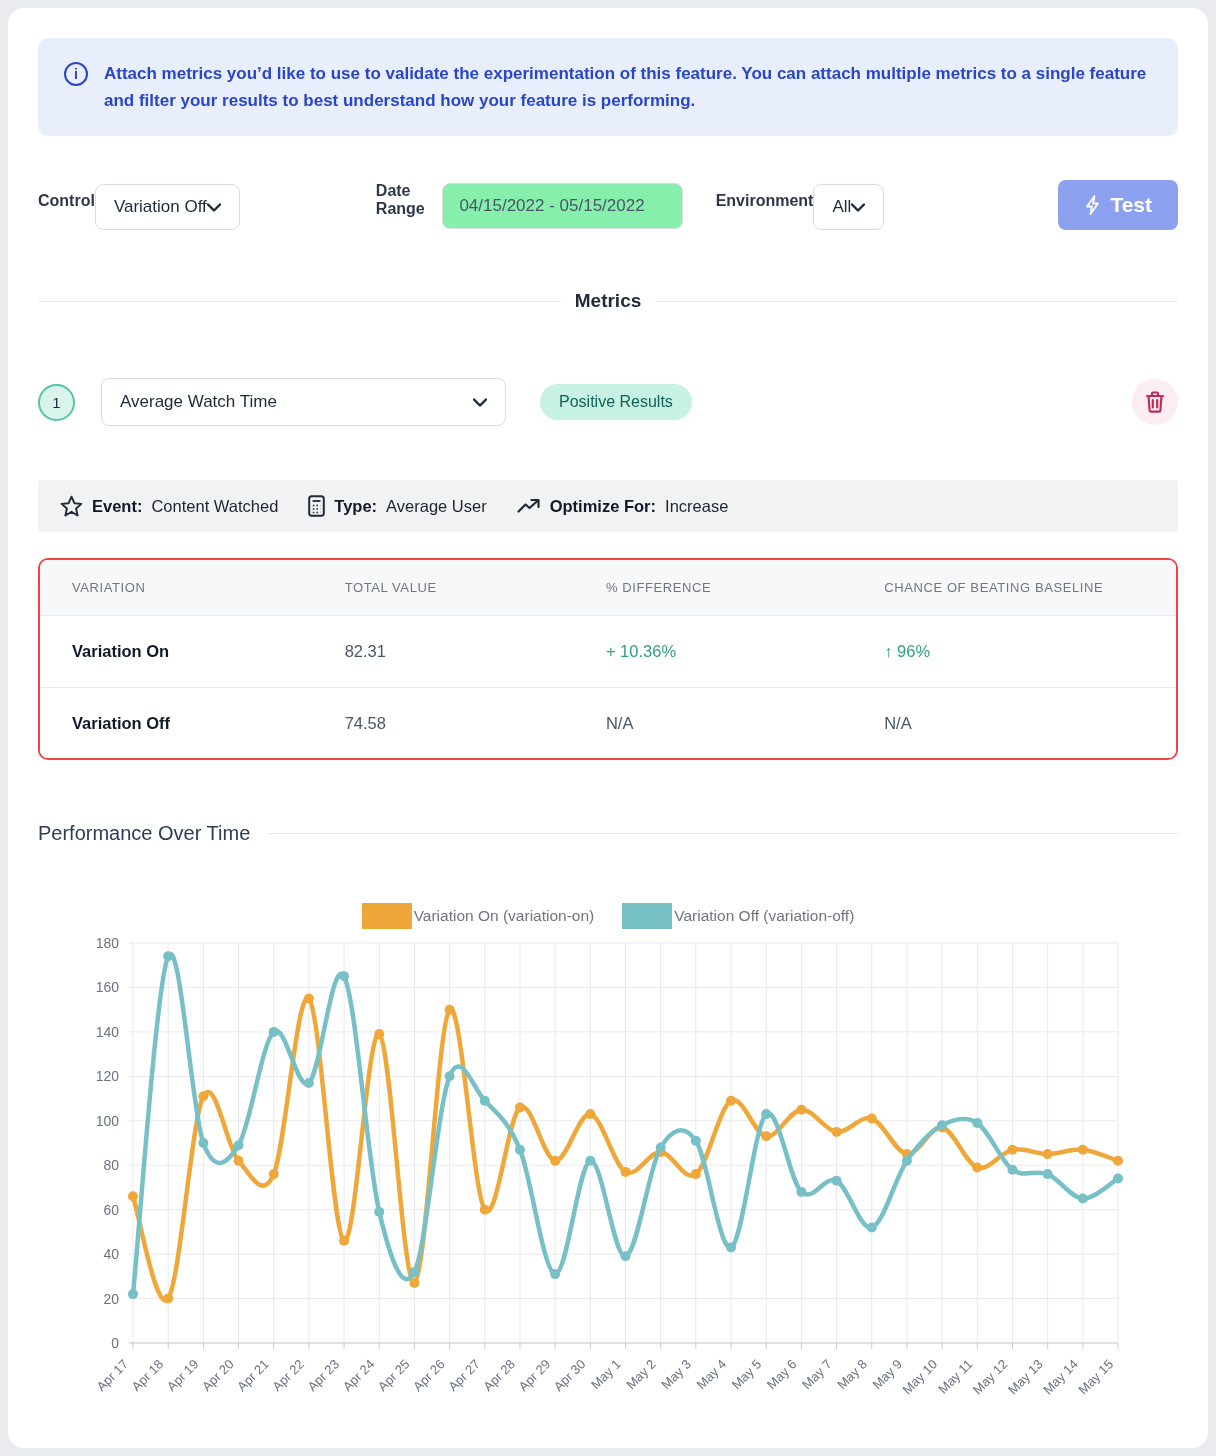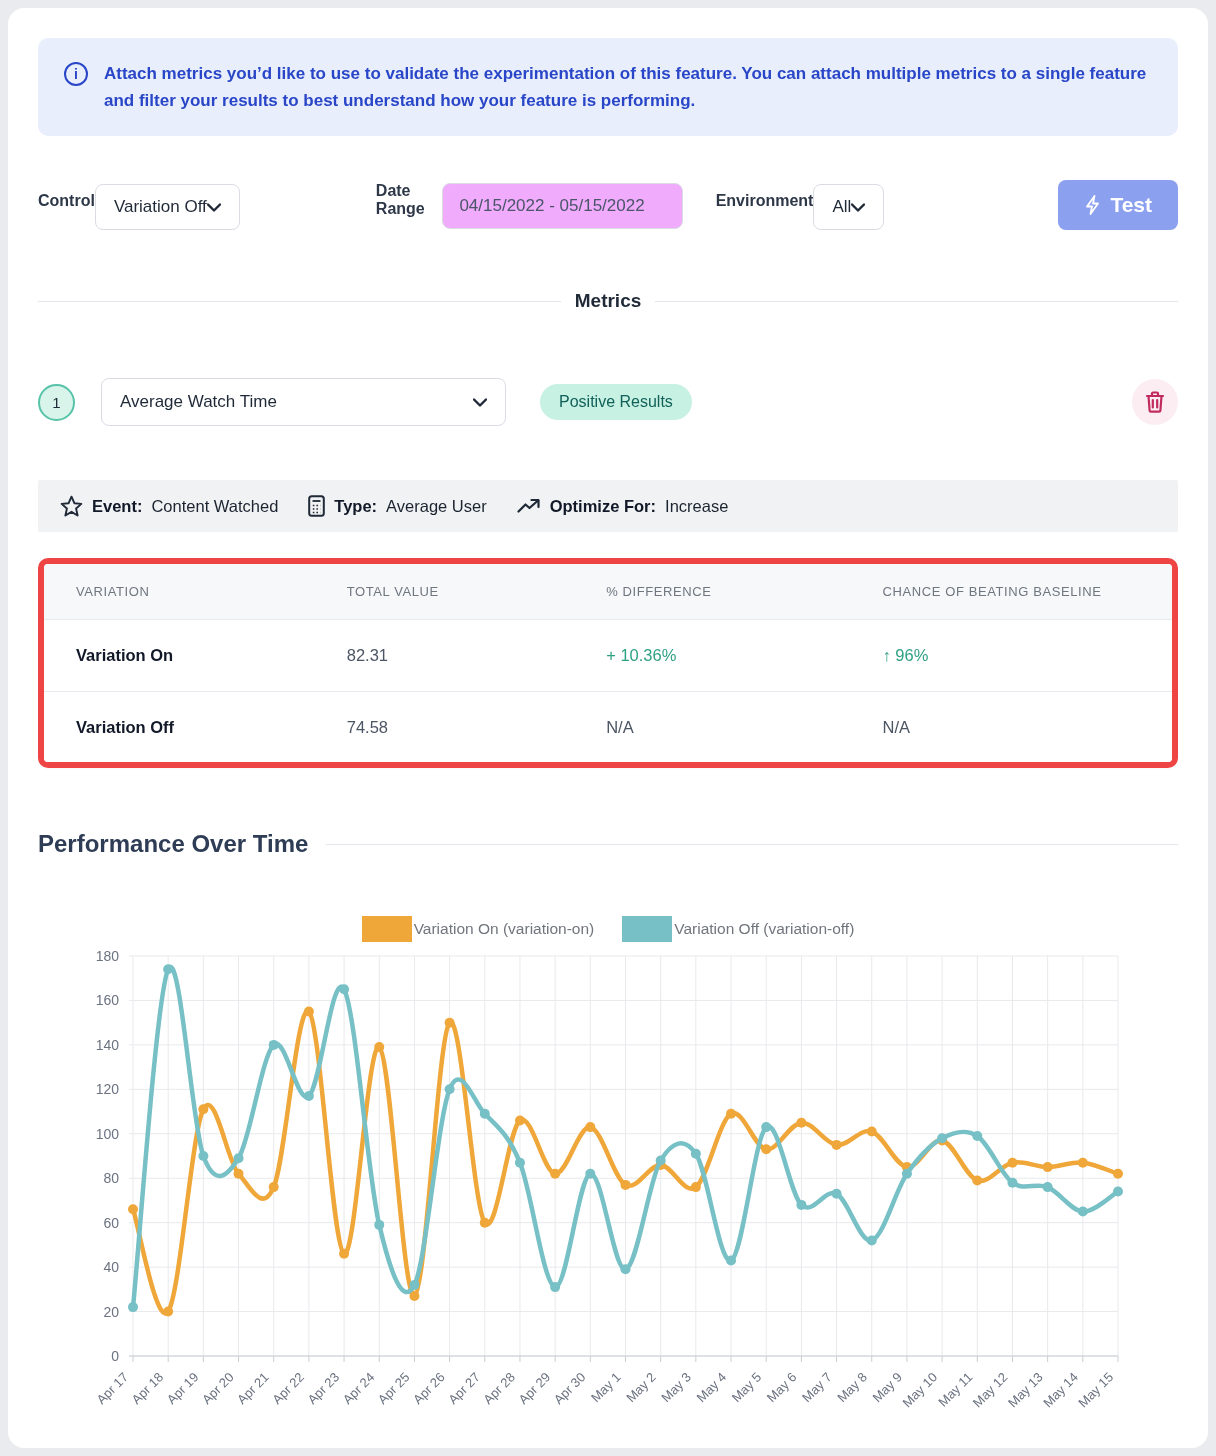--- a/index.html
+++ b/index.html
@@ -41,21 +41,21 @@
     height:46px; border:1px solid #d9dce3; border-radius:8px; background:#fff;
     display:flex; align-items:center; justify-content:space-between;
     padding:0 18px; font-size:17px; color:#1f2937;
   }
   .field-control { width:306px; }
   .field-date { width:308px; margin-left:33px; }
   .field-env  { width:310px; margin-left:33px; }
   .date-input {
     height:46px; width:100%; border:1px solid #d9dce3; border-radius:8px;
     padding:0 16px; font-size:17px; color:#4a5568;
-    font-family:"Liberation Sans", sans-serif; background:#f0abfc;
+    font-family:"Liberation Sans", sans-serif; background:#86efac;
   }
   .chev { width:14px; height:9px; }
   .test-btn {
     margin-left:34px; width:120px; height:50px; border:none; cursor:pointer;
     background:#8ca0f0; color:#fff; border-radius:8px;
     font-size:21px; font-weight:700; font-family:"Liberation Sans", sans-serif;
     display:flex; align-items:center; justify-content:center; gap:9px;
   }
   
   .divider { margin-top:60px; display:flex; align-items:center; gap:14px; }
@@ -83,37 +83,37 @@
   .event-bar {
     margin-top:54px; background:#f1f2f4; border-radius:2px;
     height:52px; display:flex; align-items:center; gap:30px; padding:0 22px;
     font-size:16.5px; color:#111827;
   }
   .event-item { display:flex; align-items:center; gap:9px; }
   .event-item b { font-weight:700; }
   .event-item .val { font-weight:400; color:#1b2430; }
   
   .metrics-table {
-    margin-top:26px; border:6px solid #ef4444; border-radius:10px; overflow:hidden;
+    margin-top:26px; border:2px solid #ef4444; border-radius:10px; overflow:hidden;
     box-shadow:0 1px 2px rgba(20,30,50,0.03);
   }
   .t-row { display:grid; grid-template-columns:24% 23% 24.5% 28.5%; align-items:center; }
   .t-head { background:#f7f8fa; height:56px; border-bottom:1px solid #e7eaee; }
   .t-head > div {
     font-size:13px; letter-spacing:0.6px; color:#6e7680; font-weight:500;
   }
   .t-row > div { padding-left:32px; }
   .t-body { height:71px; background:#fff; }
   .t-body + .t-body { border-top:1px solid #e7eaee; }
   .cell-name { font-weight:700; font-size:16.5px; color:#111827; }
   .cell-val { font-size:16.5px; color:#4b5563; }
   .cell-pos { color:#2fa183; }
   
   .perf-header { margin-top:62px; display:flex; align-items:center; gap:18px; }
-  .perf-title { font-size:24px; color:#2e3d55; font-weight:700; white-space:nowrap; }
+  .perf-title { font-size:20px; color:#2e3d55; font-weight:400; white-space:nowrap; }
   .perf-header:after { content:""; flex:1; height:1px; background:#e3e6ea; }
   .legend { margin-top:58px; display:flex; justify-content:center; gap:28px; }
   .legend-item { display:flex; align-items:center; gap:2px; cursor:pointer; }
   .legend-swatch { width:50px; height:26px; }
   .legend-label { font-size:15.5px; color:#71757d; }
   .chart-wrap { margin-top:6px; }
 </style>
 </head>
 <body>
 

